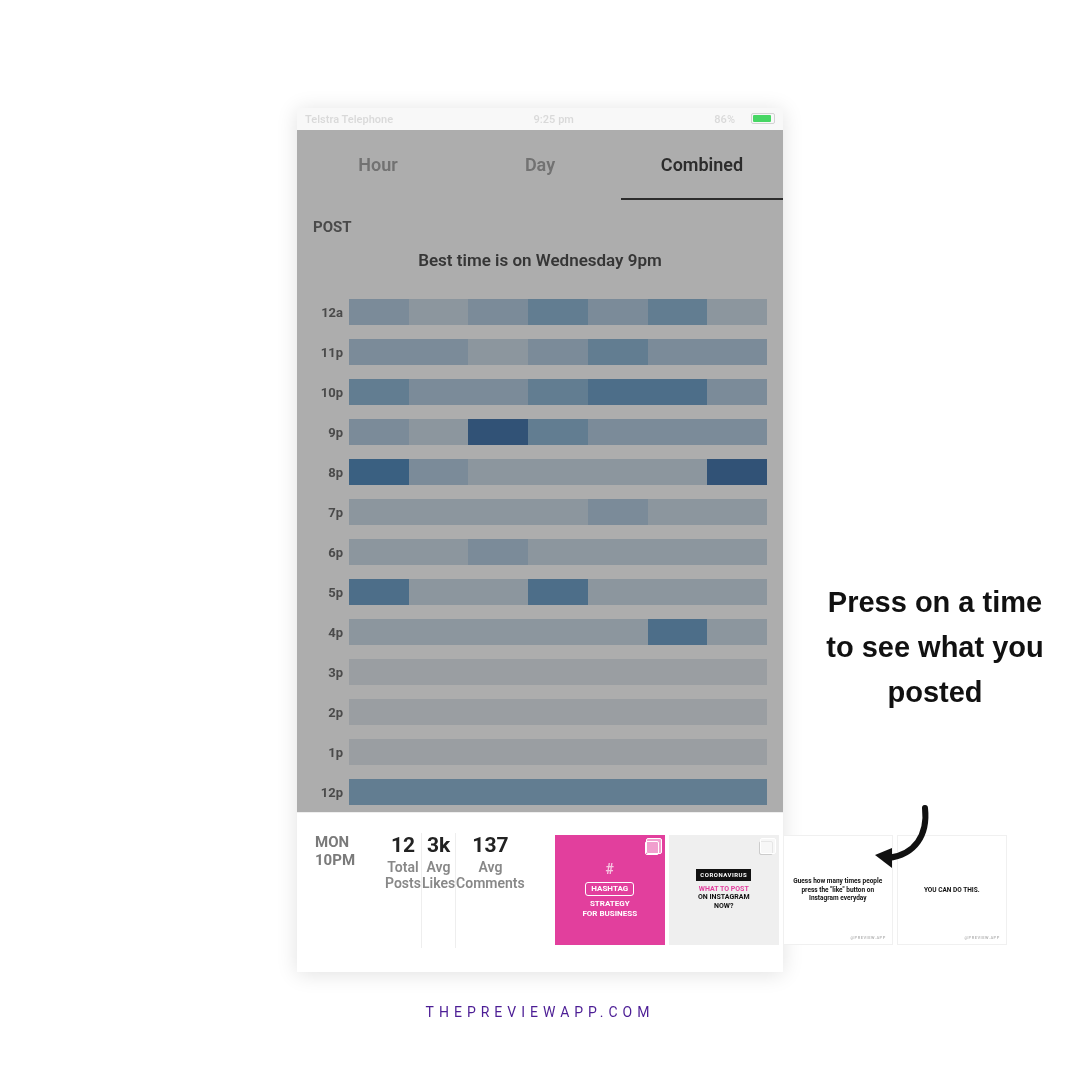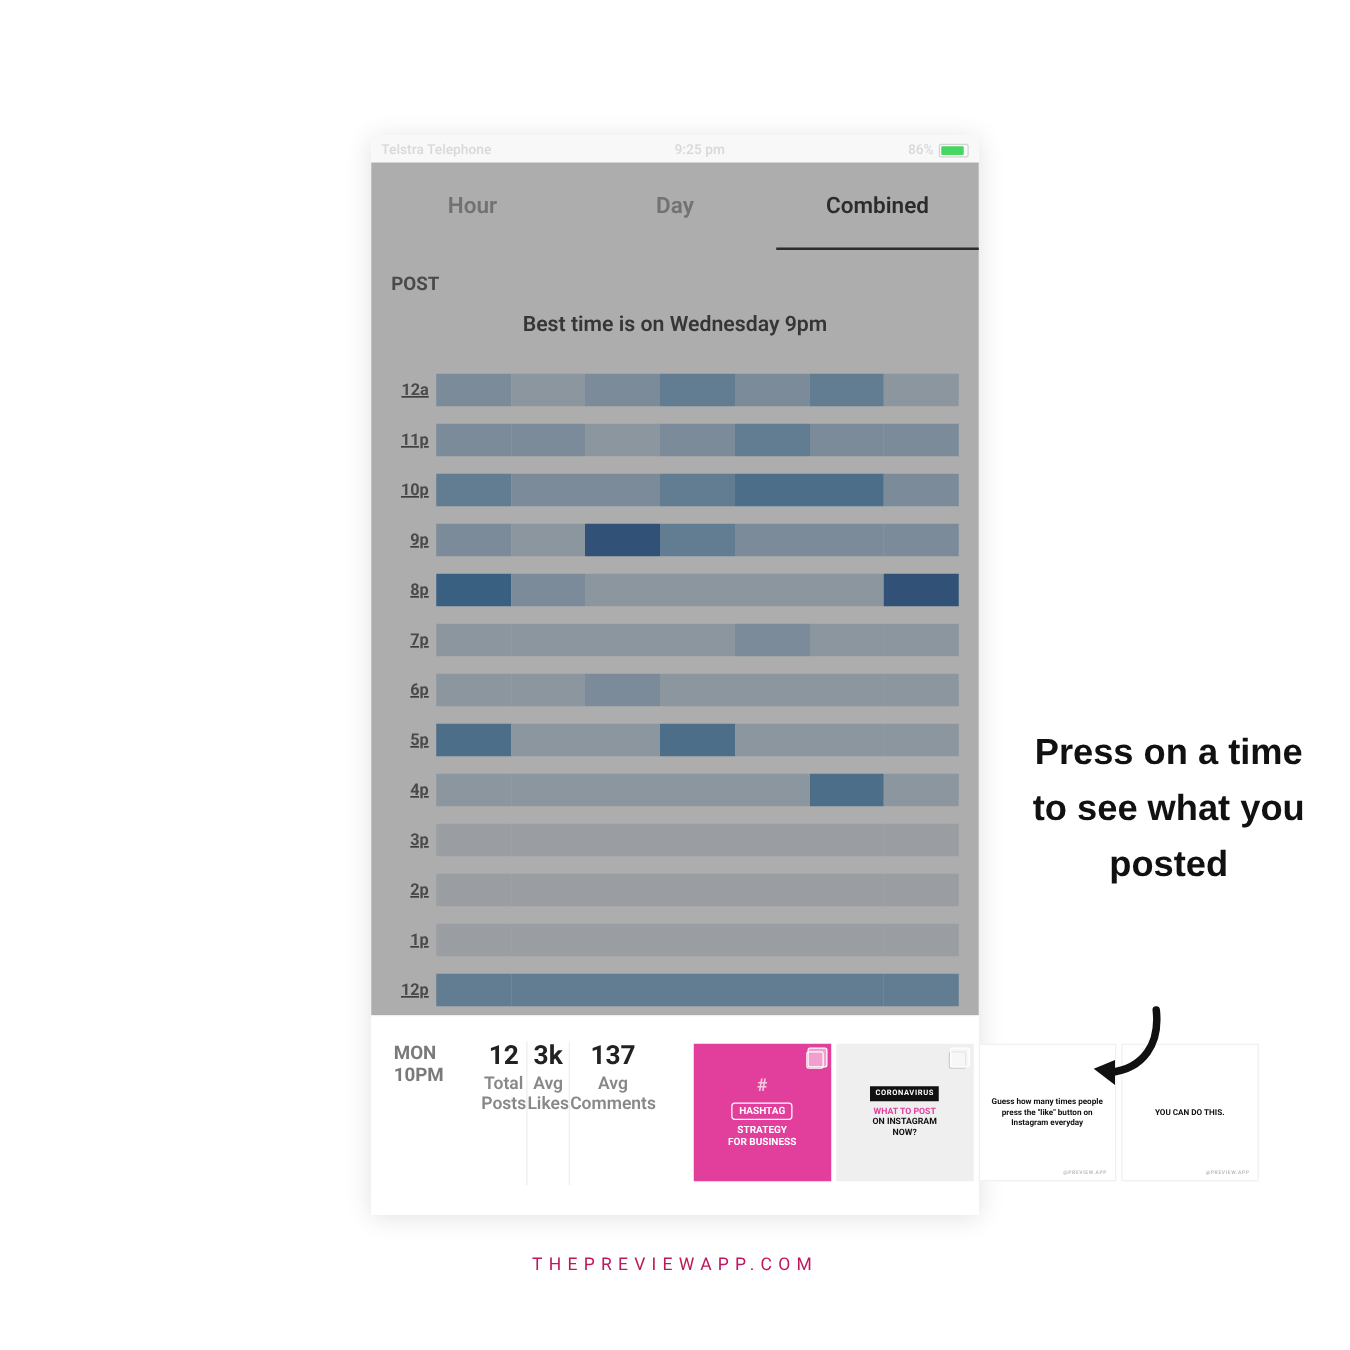--- a/index.html
+++ b/index.html
@@ -118,21 +118,20 @@
     background: #fff;
   }
   .heatmap {
     background: #fff;
     padding: 0 16px 0 8px;
   }
   .hm-row {
     display: flex;
     align-items: center;
     height: 40px;
-    text-decoration: underline;
   }
   .hm-label {
     width: 44px;
     text-align: right;
     font-size: 13px;
     font-weight: 700;
     color: #555;
     padding-right: 6px;
   }
   .hm-cells {
@@ -256,33 +255,33 @@
     left: 870px;
     top: 800px;
   }
   .footer-url {
     position: absolute;
     left: 0; right: 0;
     top: 1004px;
     text-align: center;
     font-size: 14px;
     letter-spacing: 5px;
-    color: #be185d;
+    color: #4c1d95;
     font-weight: 400;
   }
 </style>
 </head>
 <body>
 
 <div class="phone">
 
   <div class="statusbar">
     <span>Telstra Telephone</span>
     <span>9:25 pm</span>
-    <span style="display:flex;align-items:flex-end;gap:4px">
+    <span style="display:flex;align-items:flex-start;gap:16px">
       <span>86%</span>
       <span class="battery"></span>
     </span>
   </div>
 
 
   <div class="dimwrap">
     <div class="tabs">
       <div class="tab">Hour</div>
       <div class="tab">Day</div>

